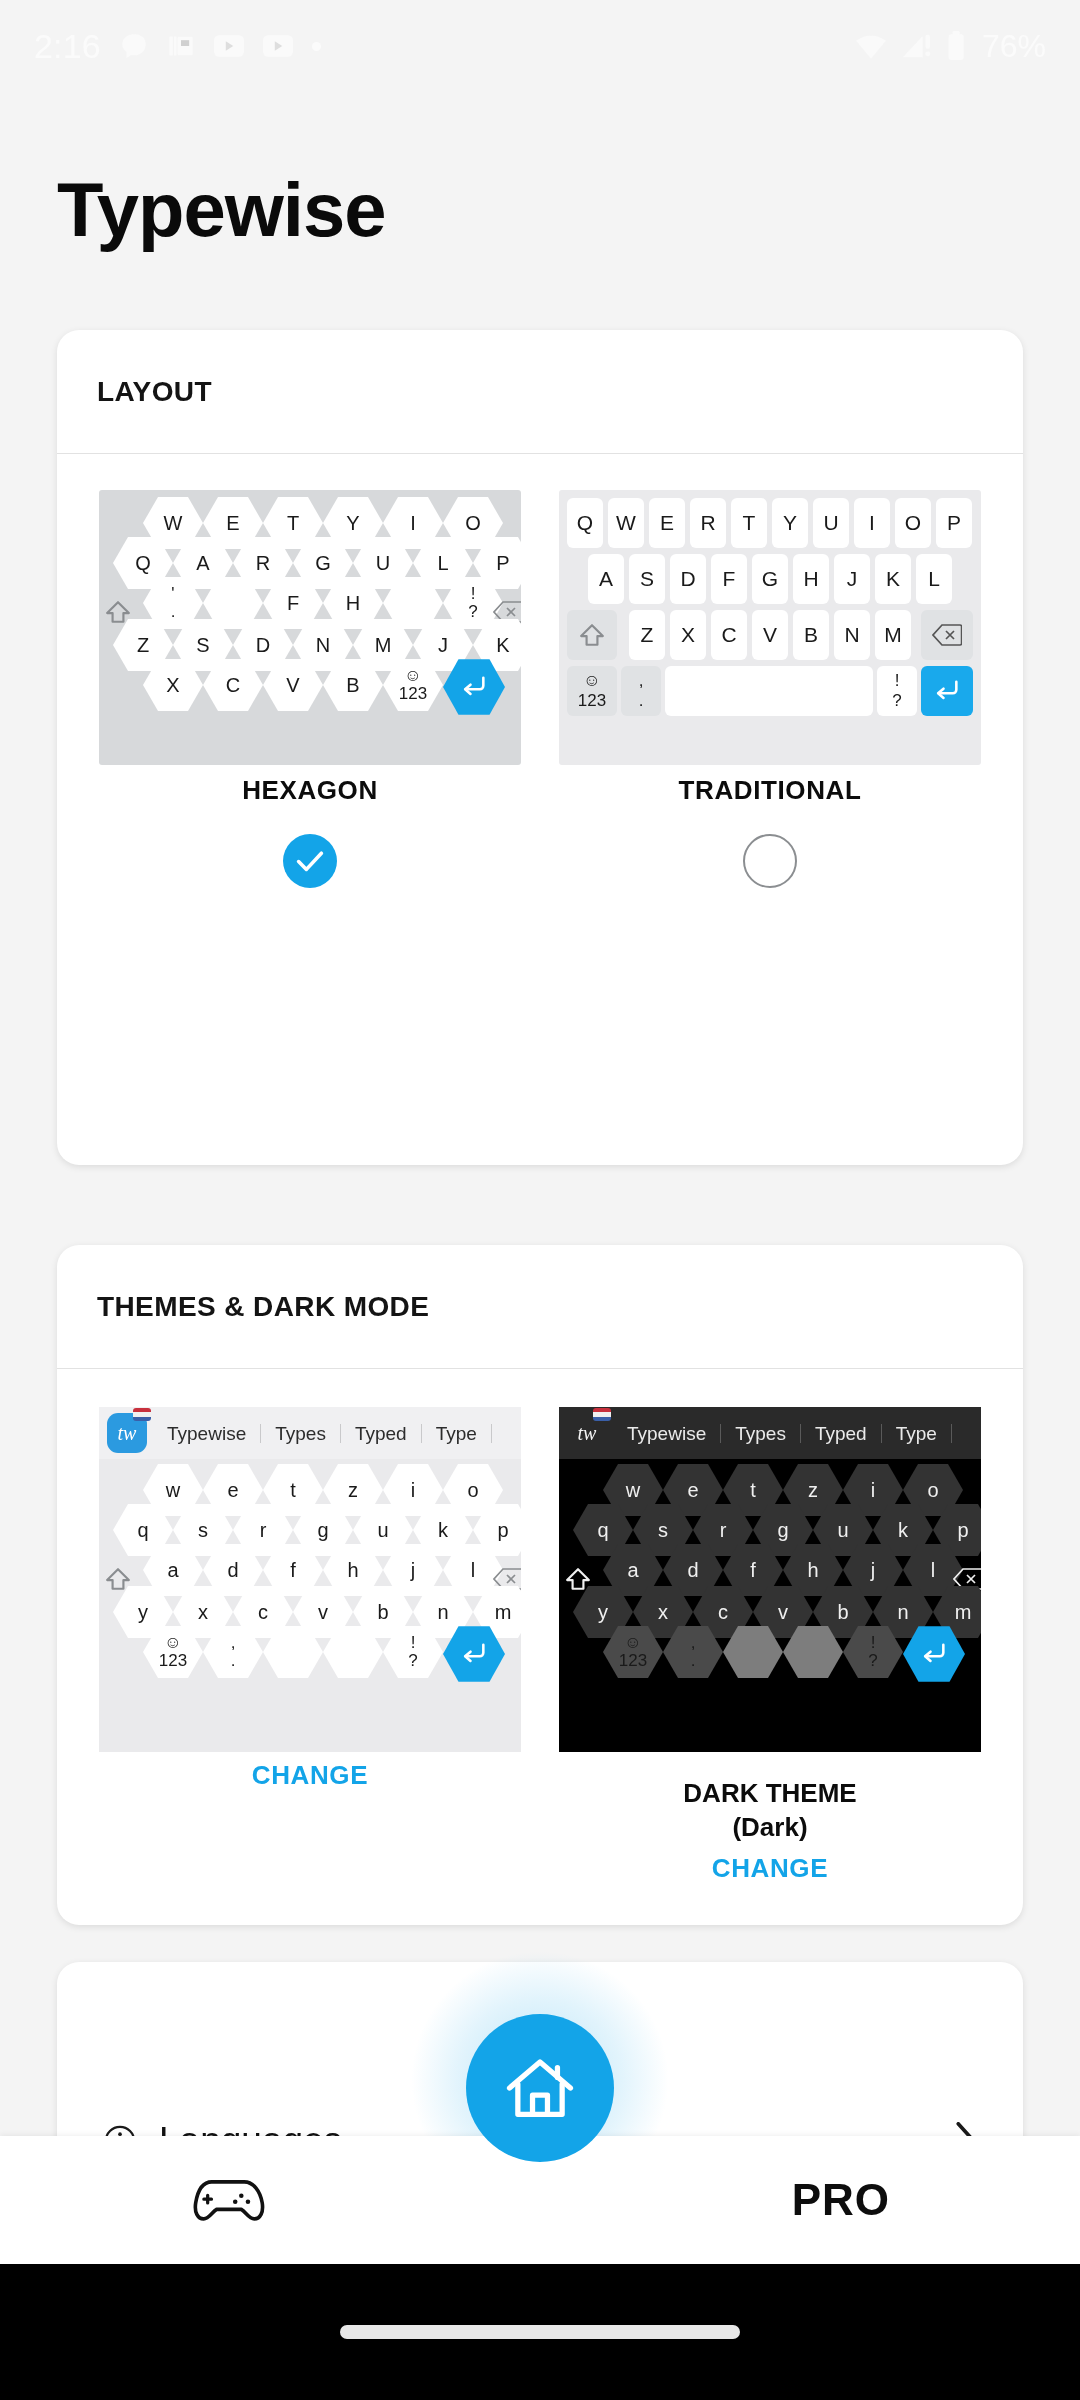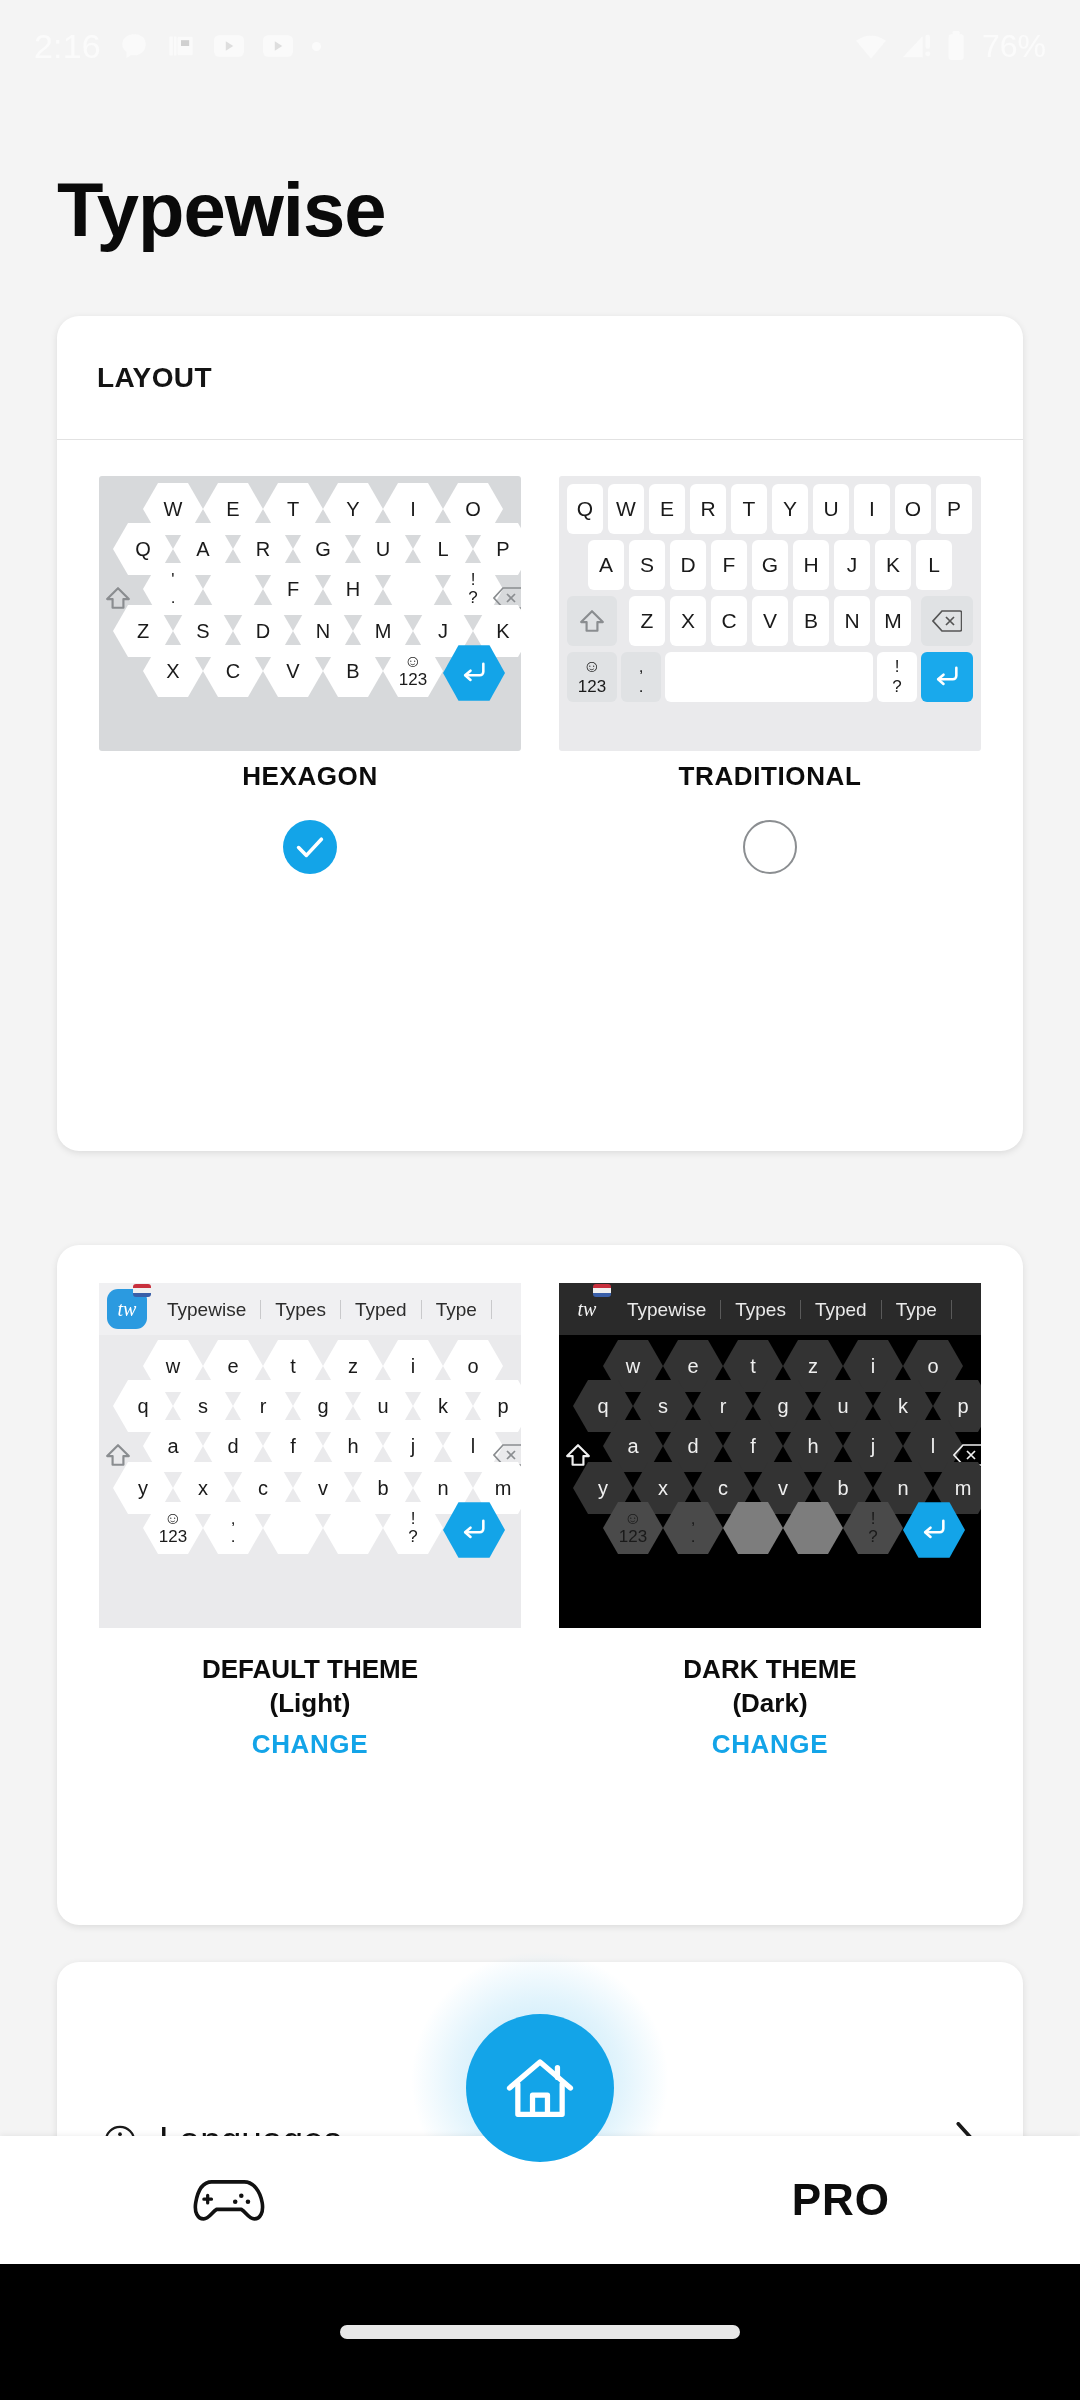--- a/index.html
+++ b/index.html
@@ -39,21 +39,21 @@
   }
   .card-header{
     height:124px;display:flex;align-items:center;
     padding:0 40px;border-bottom:1px solid #e2e2e2;
   }
   .card-header-title{
     font-size:28px;font-weight:bold;color:#141414;letter-spacing:.4px;
   }
 
   
-  #card-layout{top:316px;height:835px;}
+  #card-layout{top:330px;height:835px;}
   .layout-previews{display:flex;justify-content:space-between;padding:36px 42px 0 42px;}
   .preview-col{width:422px;display:flex;flex-direction:column;align-items:center;}
 
   .kb-box{width:422px;height:275px;background:#d7d9db;border-radius:3px;position:relative;overflow:hidden;}
   .kb-box.plain{background:#eaeaec;}
 
   
   .hex{
     position:absolute;background:#ffffff;
     clip-path:polygon(25% 2%,75% 2%,100% 50%,75% 98%,25% 98%,0% 50%);
@@ -383,20 +383,23 @@
         </div>
       </div>
       <div class="preview-label">TRADITIONAL</div>
       <div class="radio off"></div>
     </div>
   </div>
 
 </div>
 
 <div class="card" id="card-themes">
+  <div class="card-header">
+    <span class="card-header-title">THEMES &amp; DARK MODE</span>
+  </div>
 
   <div class="theme-previews">
 
     <div class="theme-col">
       <div class="theme-box">
         <div class="sugg-bar">
           <span class="tw-logo">tw<span class="tw-flag"></span></span>
           <span class="sugg">Typewise</span>
           <span class="sugg">Types</span>
           <span class="sugg">Typed</span>
@@ -464,24 +467,20 @@
                 <span class="bot">?</span>
               </span>
           </div>
           <div class="hex blue" style="left:344px;top:166px;width:62px;height:58px;">
             <svg class="ret-ico" viewBox="0 0 24 22">
                 <path d="M20 3 V10 a3 3 0 0 1 -3 3 H5" fill="none" stroke="#fff" stroke-width="2.2" stroke-linecap="round"></path>
                 <path d="M9 9 L4.4 13 L9 17" fill="none" stroke="#fff" stroke-width="2.2" stroke-linecap="round" stroke-linejoin="round"></path>
               </svg>
           </div>
         </div>
-      </div>
-      <div class="theme-label">
-        <div>DEFAULT THEME</div>
-        <div>(Light)</div>
       </div>
       <div class="theme-change">CHANGE</div>
     </div>
 
     <div class="theme-col">
       <div class="theme-box dark">
         <div class="sugg-bar dark">
           <span class="tw-logo dark">tw<span class="tw-flag"></span></span>
           <span class="sugg dark">Typewise</span>
           <span class="sugg dark">Types</span>

